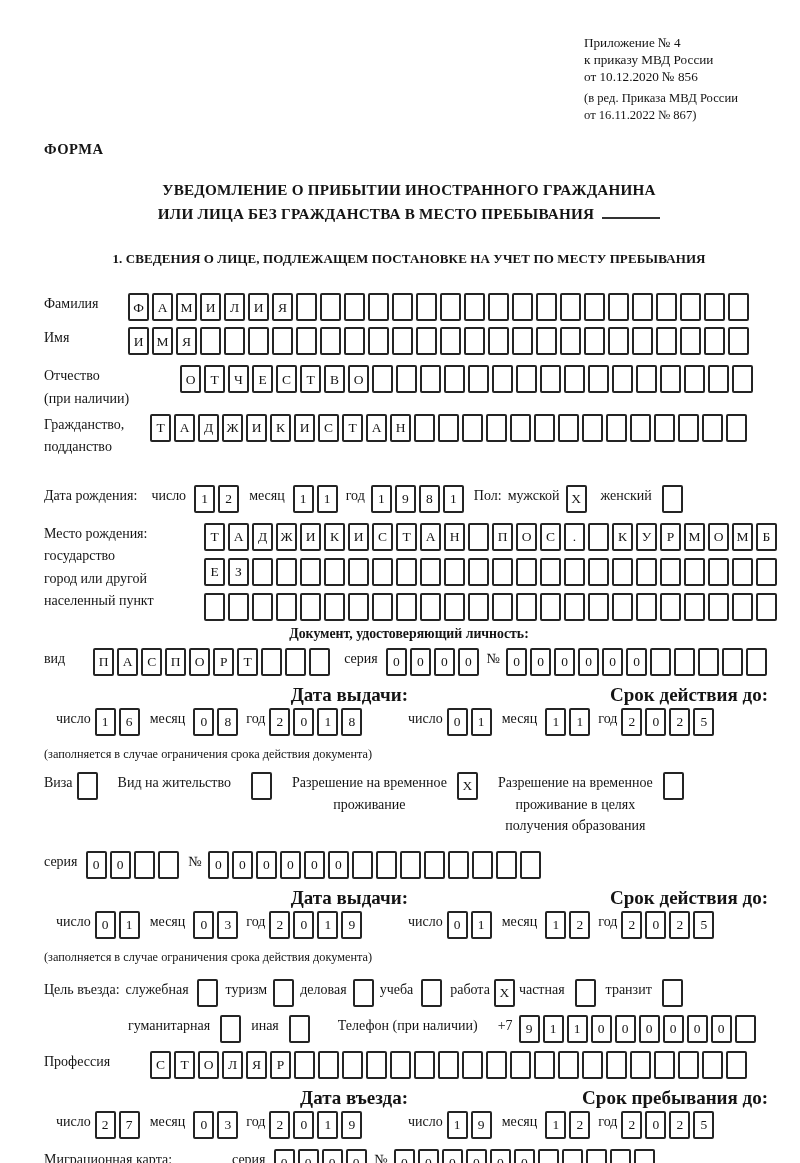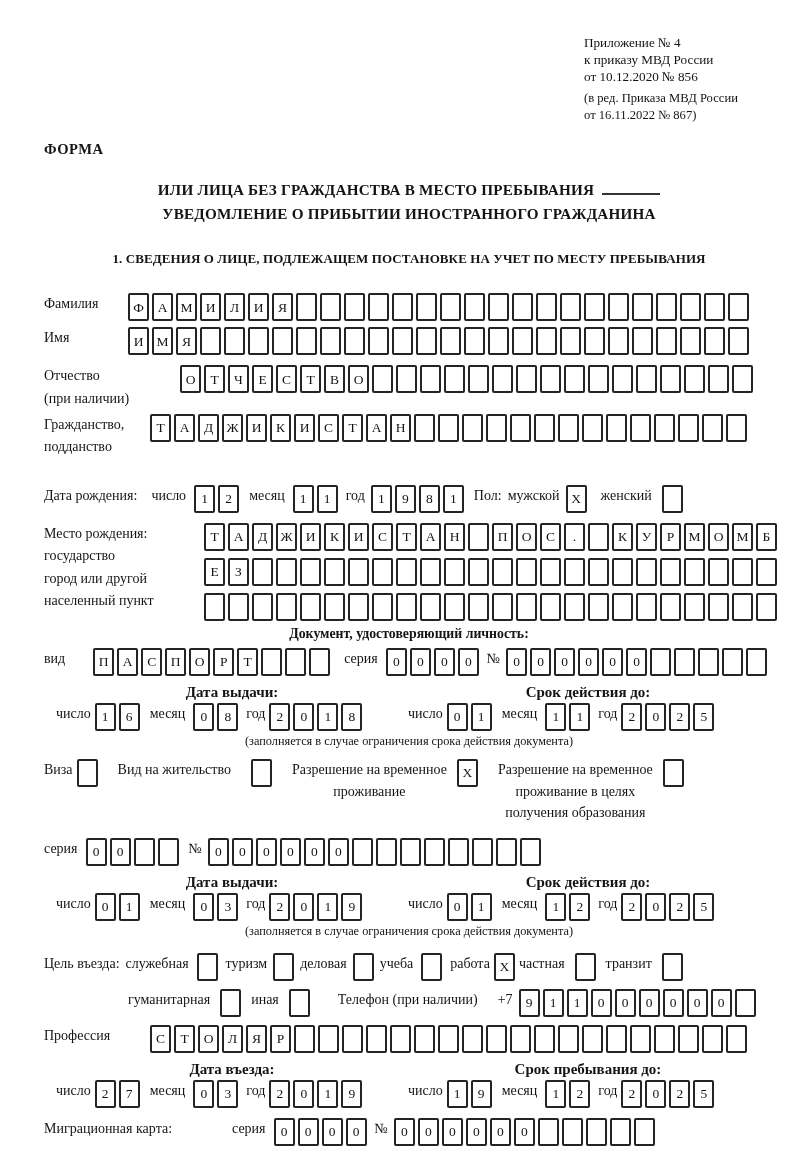--- a/index.html
+++ b/index.html
@@ -32,23 +32,23 @@
   .mt6{margin-top:6px;} .mt8{margin-top:8px;} .mt10{margin-top:10px;} .mt14{margin-top:14px;} .mt16{margin-top:26px;} .mt26{margin-top:26px;}
   .w84{width:84px;} .w106{width:106px;} .w136{width:136px;} .w160{width:160px;}
   .stack{display:flex;flex-direction:column;gap:7px;}
   .lbl-stack{line-height:1.6;padding-top:2px;flex:none;}
   .doc-heading{margin-top:5px;text-align:center;font-size:13.8px;}
   
   .date-cols{display:flex;margin-top:8px;}
   .date-col{display:flex;flex-direction:column;}
   .date-col.left{width:352px;margin-left:12px;}
   .date-col.right{width:360px;}
-  .date-heading{text-align:center;font-size:15px;margin-bottom:2px;}
+  .date-heading{text-align:right;font-size:19px;margin-bottom:2px;}
   .date-fields{display:flex;align-items:flex-start;}
-  .date-note{text-align:center;font-size:12.3px;margin-top:3px;padding-right:0px;}
+  .date-note{text-align:left;font-size:12.3px;margin-top:11px;padding-right:0px;}
   
   .perm-row{display:flex;margin-top:8px;}
   .perm-item{display:flex;align-items:flex-start;}
   .perm-label{text-align:center;line-height:1.55;}
 </style>
 </head>
 <body>
 
 <div class="page">
 
@@ -59,22 +59,22 @@
       <div>от 10.12.2020 № 856</div>
       <div class="hdr-note">
         <div>(в ред. Приказа МВД России</div>
         <div>от 16.11.2022 № 867)</div>
       </div>
     </div>
   </div>
   <div class="forma b">ФОРМА</div>
 
   <div class="title b">
+    <div>УВЕДОМЛЕНИЕ О ПРИБЫТИИ ИНОСТРАННОГО ГРАЖДАНИНА</div>
     <div><span>ИЛИ ЛИЦА БЕЗ ГРАЖДАНСТВА В МЕСТО ПРЕБЫВАНИЯ</span><span class="title-underline"></span></div>
-    <div>УВЕДОМЛЕНИЕ О ПРИБЫТИИ ИНОСТРАННОГО ГРАЖДАНИНА</div>
   </div>
 
   <div class="sec1 b">1. СВЕДЕНИЯ О ЛИЦЕ, ПОДЛЕЖАЩЕМ ПОСТАНОВКЕ НА УЧЕТ ПО МЕСТУ ПРЕБЫВАНИЯ</div>
 
   <div class="row mt26">
     <div class="lbl w84">Фамилия</div>
     <div class="cells">
         <span class="cell">Ф</span>
         <span class="cell">А</span>
         <span class="cell">М</span>

